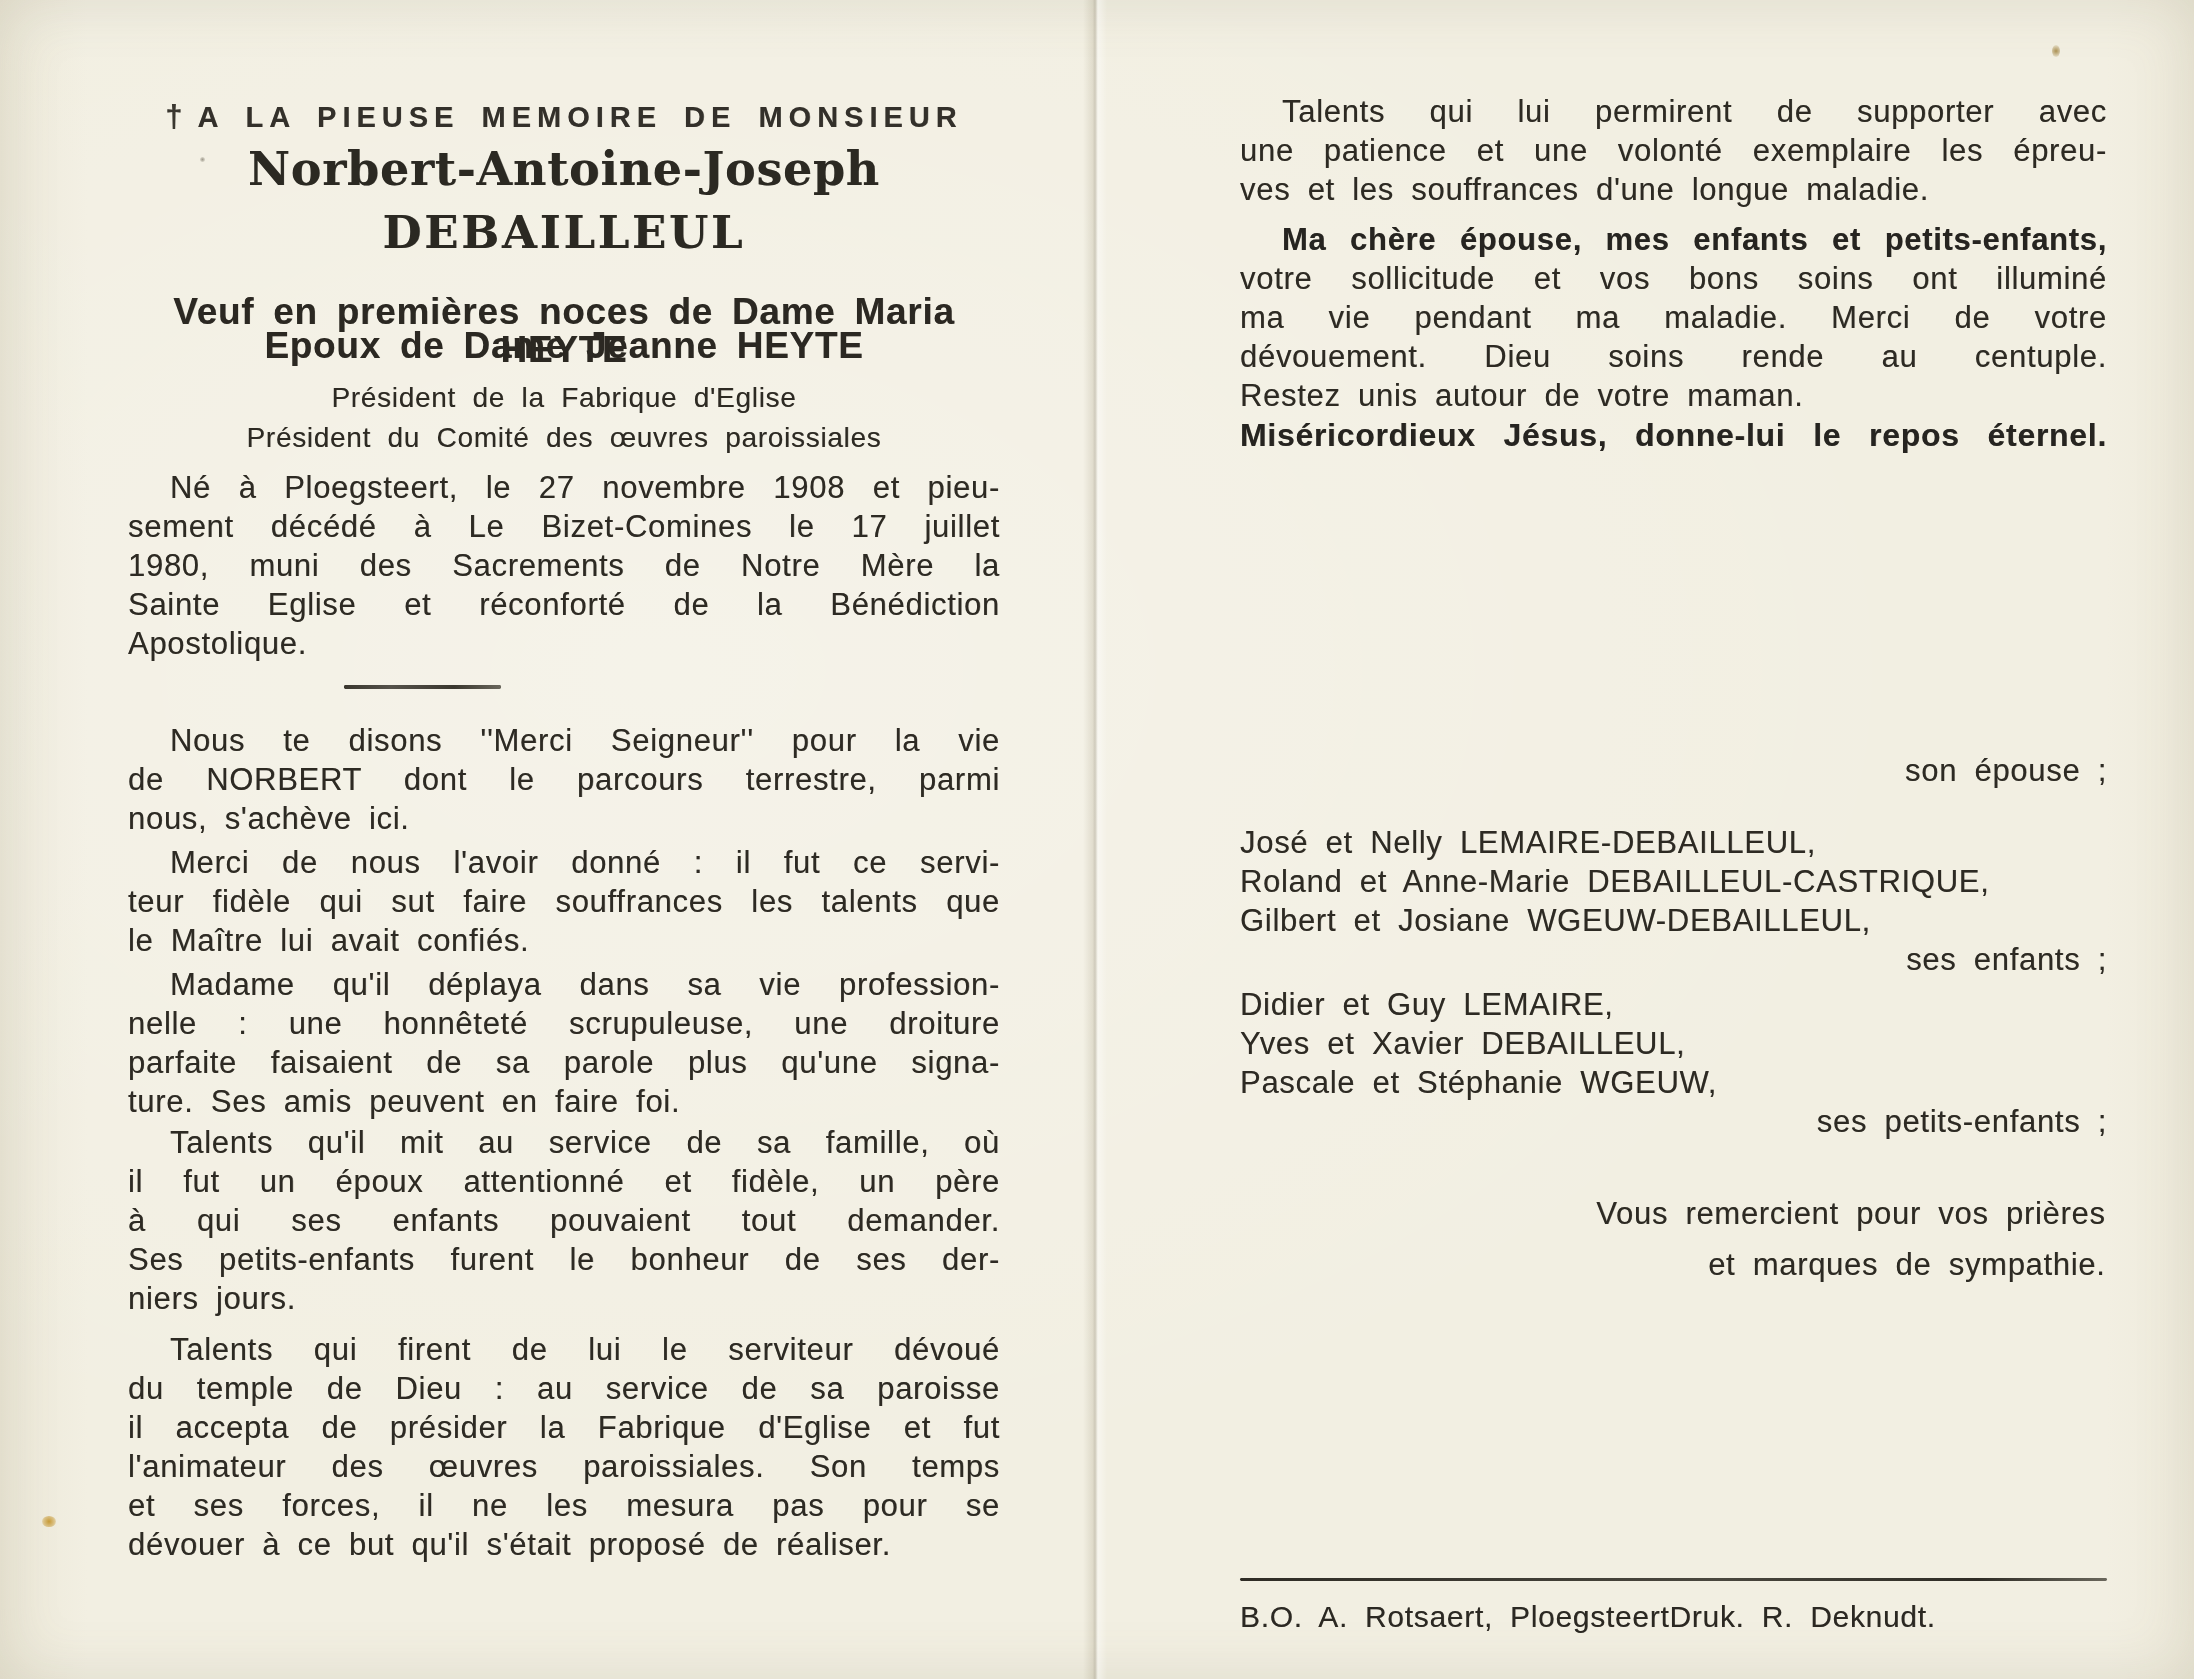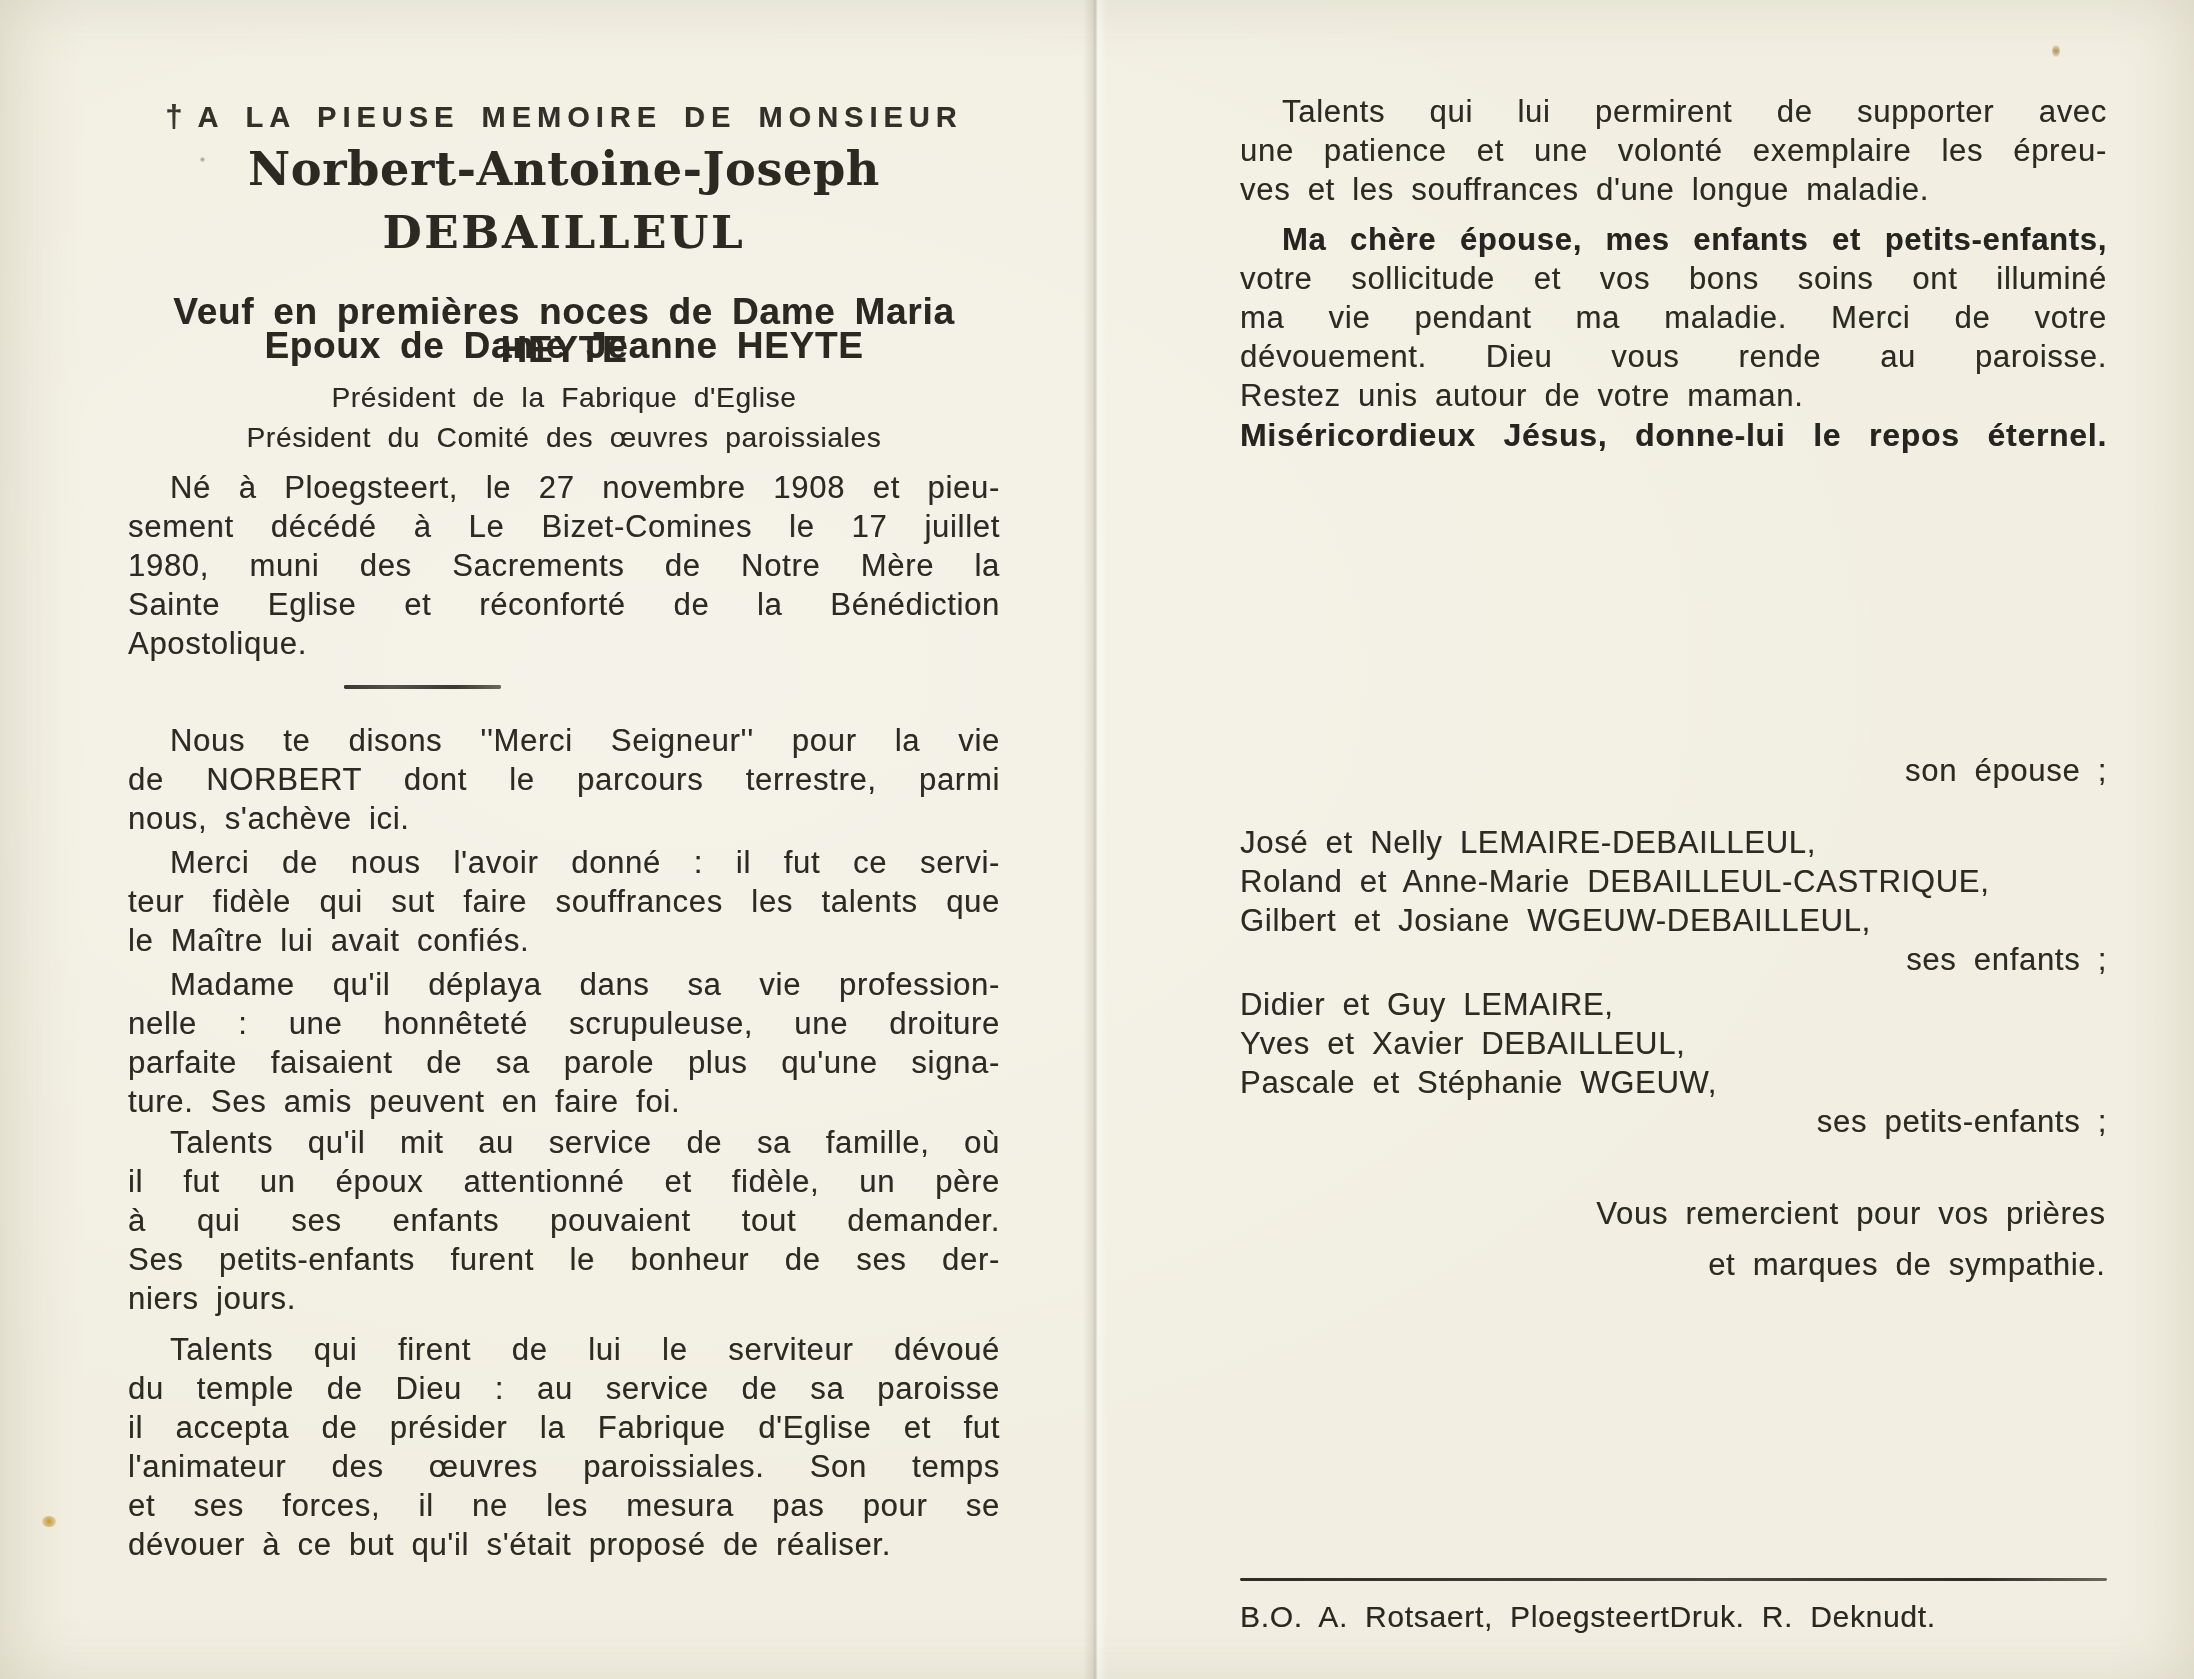--- a/index.html
+++ b/index.html
@@ -148,21 +148,21 @@
   <section class="page page-right">
     <div class="blk para indent rp1">
         <div class="line first">Talents qui lui permirent de supporter avec</div>
         <div class="line">une patience et une volonté exemplaire les épreu-</div>
         <div class="line last">ves et les souffrances d'une longue maladie.</div>
       </div>
     <div class="blk para indent bold-first rp2">
         <div class="line first">Ma chère épouse, mes enfants et petits-enfants,</div>
         <div class="line">votre sollicitude et vos bons soins ont illuminé</div>
         <div class="line">ma vie pendant ma maladie. Merci de votre</div>
-        <div class="line">dévouement. Dieu vous rende au paroisse.</div>
+        <div class="line">dévouement. Dieu soins rende au centuple.</div>
         <div class="line last">Restez unis autour de votre maman.</div>
       </div>
     <div class="blk prayer">Miséricordieux Jésus, donne-lui le repos éternel.</div>
 
     <div class="blk names g1">
       <div class="relation">son épouse ;</div>
     </div>
     <div class="blk names g2">
       <div>
           <div class="name-line first">José et Nelly LEMAIRE-DEBAILLEUL,</div>

